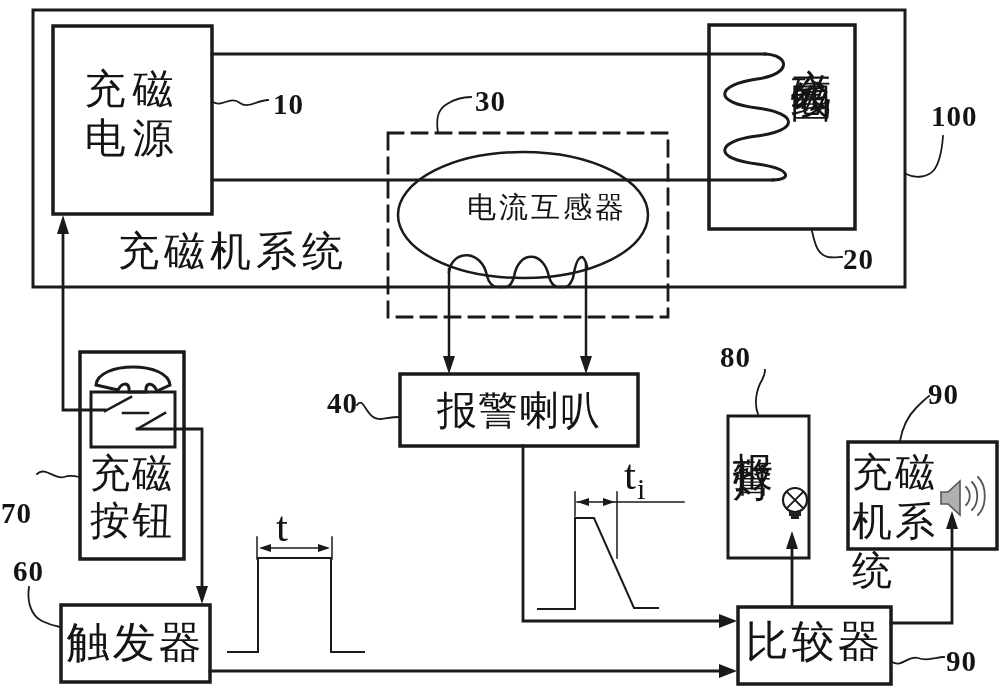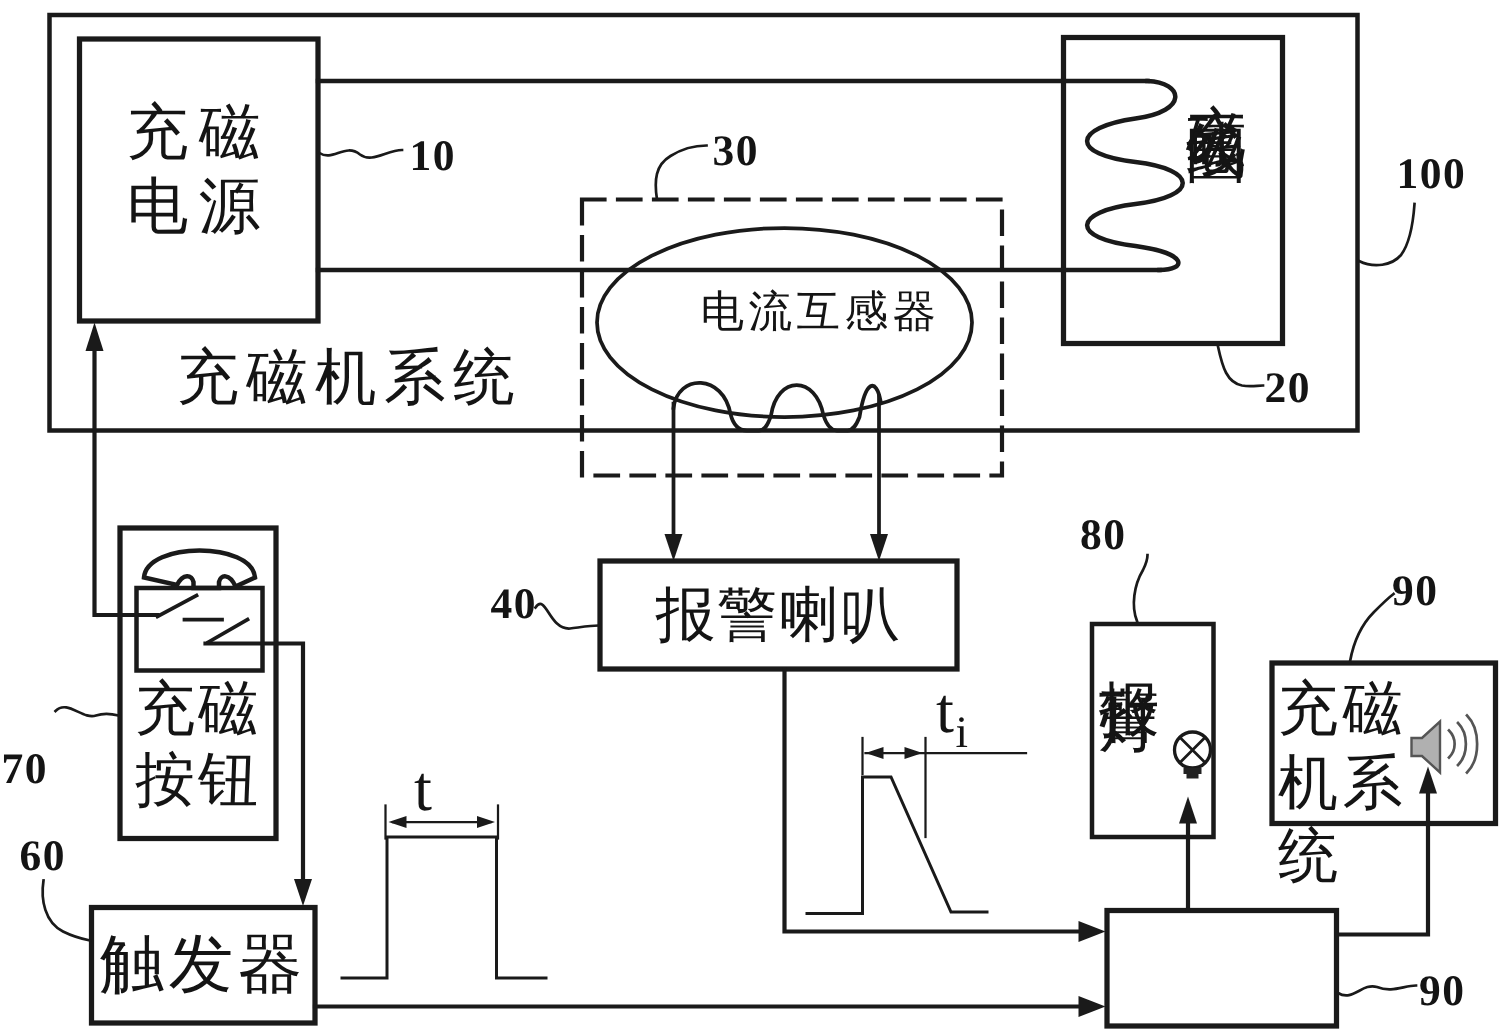--- a/index.html
+++ b/index.html
@@ -132,20 +132,21 @@
 
   <div class="txt center" style="left:418px;top:193px;width:258px;font-size:29px;letter-spacing:3px;">电流互感器</div>
 
   <div class="txt cn center" style="left:400px;top:390px;width:238px;letter-spacing:1px;">报警喇叭</div>
 
   <div class="txt cn center" style="left:80px;top:453px;width:104px;line-height:47px;letter-spacing:2px;">充磁
 按钮</div>
 
   <div class="txt center" style="left:61px;top:621px;width:149px;font-size:43px;letter-spacing:3px;">触发器</div>
 
+  <div class="txt center" style="left:738px;top:620px;width:153px;font-size:43px;letter-spacing:3px;">比较器</div>
 
   <div class="txt cn vert" style="left:729px;top:421px;height:140px;letter-spacing:5px;">报警灯</div>
 
   <div class="txt cn" style="left:852px;top:448px;width:100px;line-height:49px;letter-spacing:3px;">充磁机系统</div>
 
   <div class="ref" style="left:273px;top:88px;">10</div>
   <div class="ref" style="left:843px;top:243px;">20</div>
   <div class="ref" style="left:475px;top:85px;">30</div>
   <div class="ref" style="left:327px;top:387px;">40</div>
   <div class="ref" style="left:946px;top:645px;">90</div>

